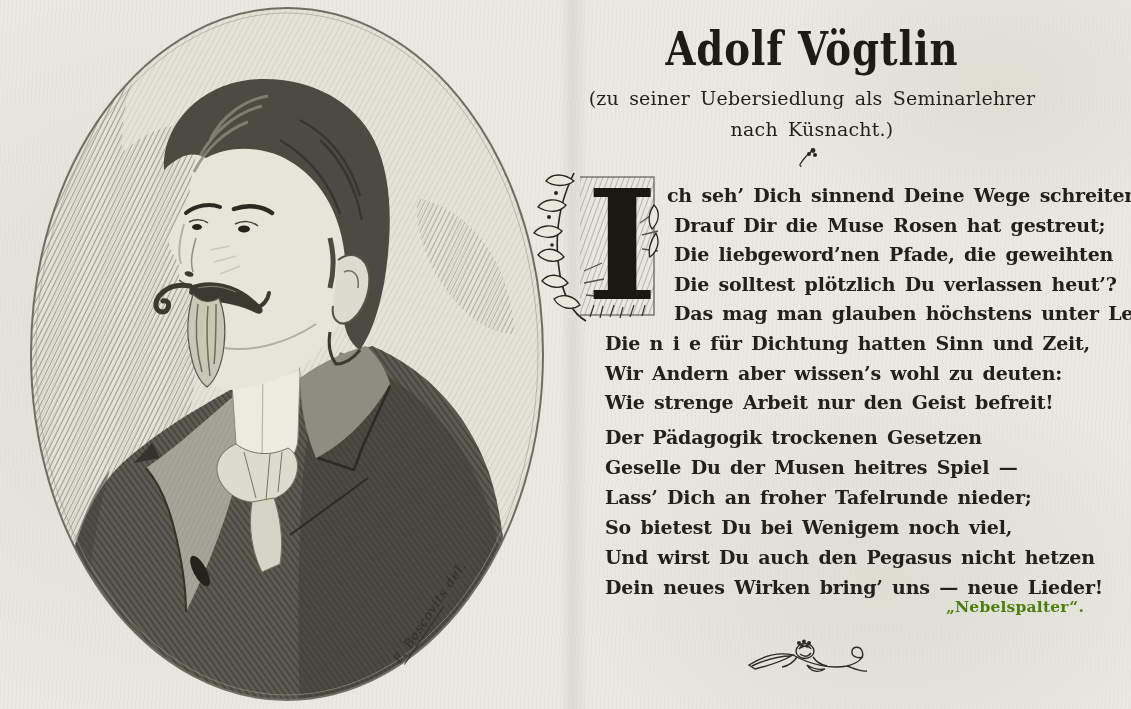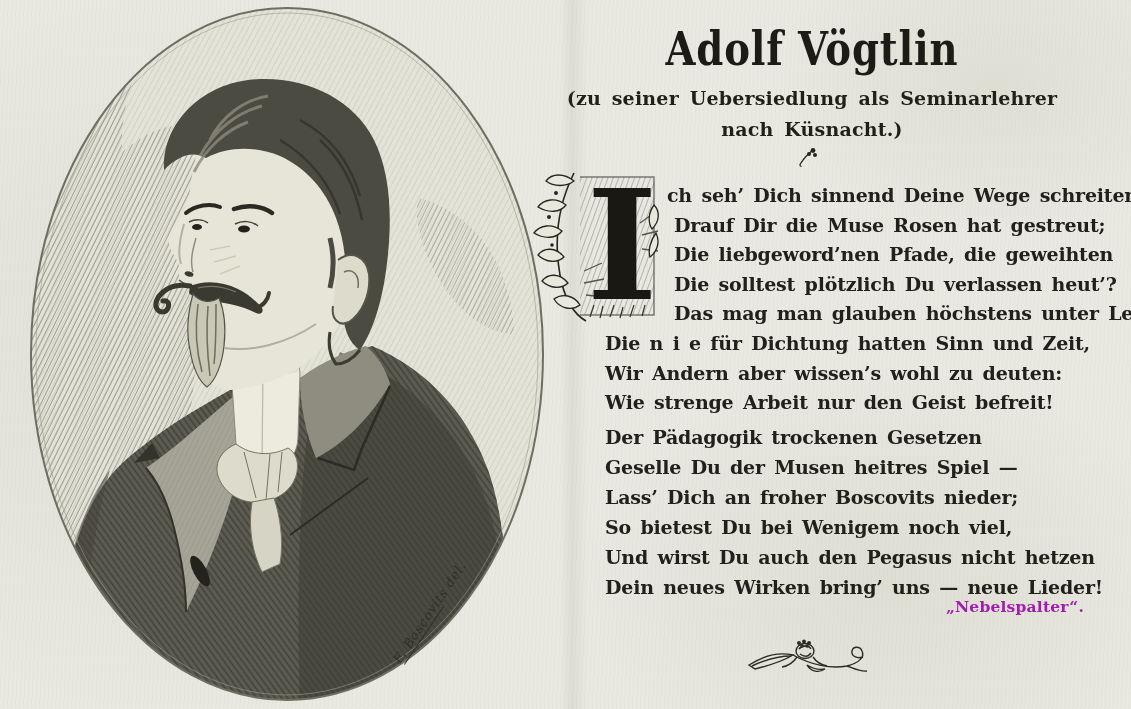--- a/index.html
+++ b/index.html
@@ -17,36 +17,36 @@
   }
   .portrait-area{position:absolute;left:0;top:0;width:565px;height:709px;}
   .content{position:absolute;left:542px;top:0;width:566px;height:709px;}
   .title{
     position:absolute;top:22px;left:0;width:540px;margin:0;text-align:center;
     font-size:46px;font-weight:bold;letter-spacing:1px;color:#1c1b15;
     transform:scaleX(.84);transform-origin:270px 50%;white-space:nowrap;
   }
   .subtitle{
     position:absolute;top:83px;left:0;width:540px;text-align:center;
-    font-size:19px;font-weight:bold;line-height:31px;letter-spacing:.2px;
+    font-size:19px;font-weight:normal;line-height:31px;letter-spacing:.2px;
     word-spacing:4px;color:#201f18;
   }
   .fleuron{position:absolute;left:256px;top:147px;width:20px;height:20px;}
   .dropcap{position:absolute;left:2px;top:171px;width:115px;height:151px;overflow:visible;}
   .stanza{
     position:absolute;font-weight:bold;font-size:19px;letter-spacing:-.2px;
     word-spacing:3px;white-space:nowrap;color:#21201a;
   }
   .stanza-1{left:63px;top:181px;line-height:29.6px;}
   .stanza-2{left:63px;top:423px;line-height:29.9px;}
   .ind{padding-left:69px;}
   .ind-first{padding-left:62px;}
   .attribution{
     position:absolute;top:597px;right:24px;
-    font-weight:bold;font-size:15.5px;letter-spacing:.2px;color:#a21caf;
+    font-weight:bold;font-size:15.5px;letter-spacing:.2px;color:#4d7c0f;
   }
   .flourish{position:absolute;left:205px;top:639px;width:122px;height:38px;}
 </style>
 </head>
 <body>
 
 <div class="portrait-area">
   <svg width="565" height="709" viewBox="0 0 565 709">
     <defs>
       <pattern id="hL" patternUnits="userSpaceOnUse" width="5" height="5" patternTransform="rotate(28)">
@@ -185,21 +185,21 @@
     <div class="ind">Die solltest plötzlich Du verlassen heut’?</div>
     <div class="ind">Das mag man glauben höchstens unter Leuten</div>
     <div>Die n i e für Dichtung hatten Sinn und Zeit,</div>
     <div>Wir Andern aber wissen’s wohl zu deuten:</div>
     <div>Wie strenge Arbeit nur den Geist befreit!</div>
   </div>
 
   <div class="stanza stanza-2">
     <div>Der Pädagogik trockenen Gesetzen</div>
     <div>Geselle Du der Musen heitres Spiel —</div>
-    <div>Lass’ Dich an froher Boscovits nieder;</div>
+    <div>Lass’ Dich an froher Tafelrunde nieder;</div>
     <div>So bietest Du bei Wenigem noch viel,</div>
     <div>Und wirst Du auch den Pegasus nicht hetzen</div>
     <div>Dein neues Wirken bring’ uns — neue Lieder!</div>
   </div>
 
   <div class="attribution">„Nebelspalter“.</div>
 
   <svg class="flourish" viewBox="0 0 122 38">
     <g stroke="#2c2b24" stroke-width="1.4" fill="none">
       <path d="M2,26 C16,17 32,13 46,16 C36,22 20,27 8,30 Z"></path>

